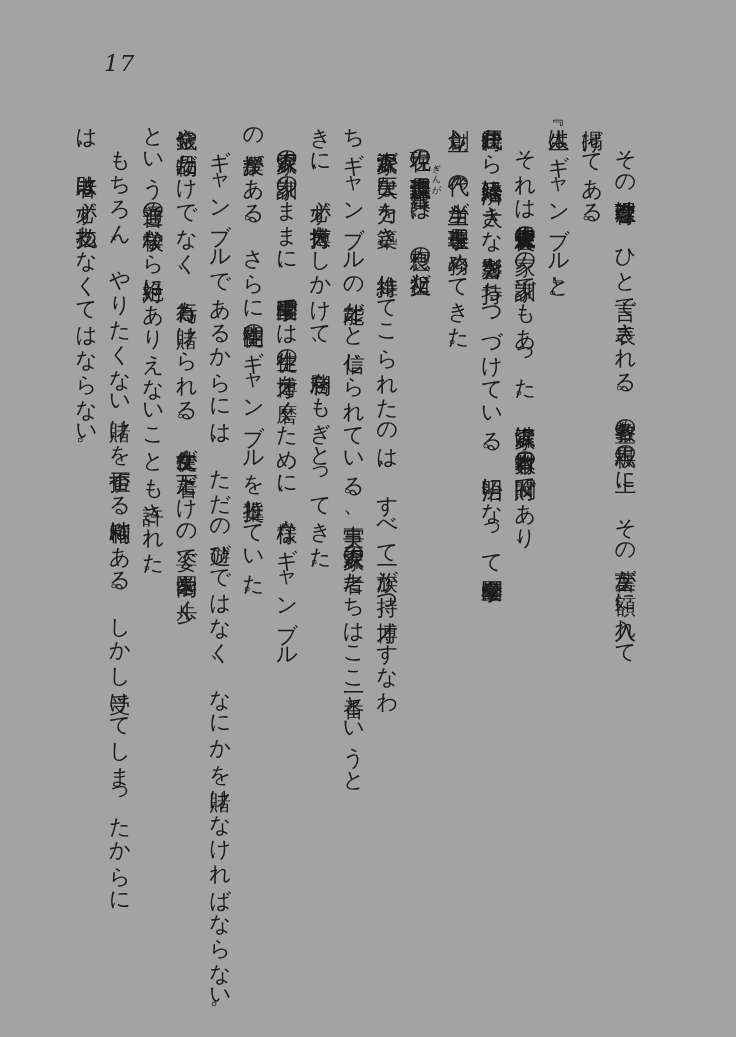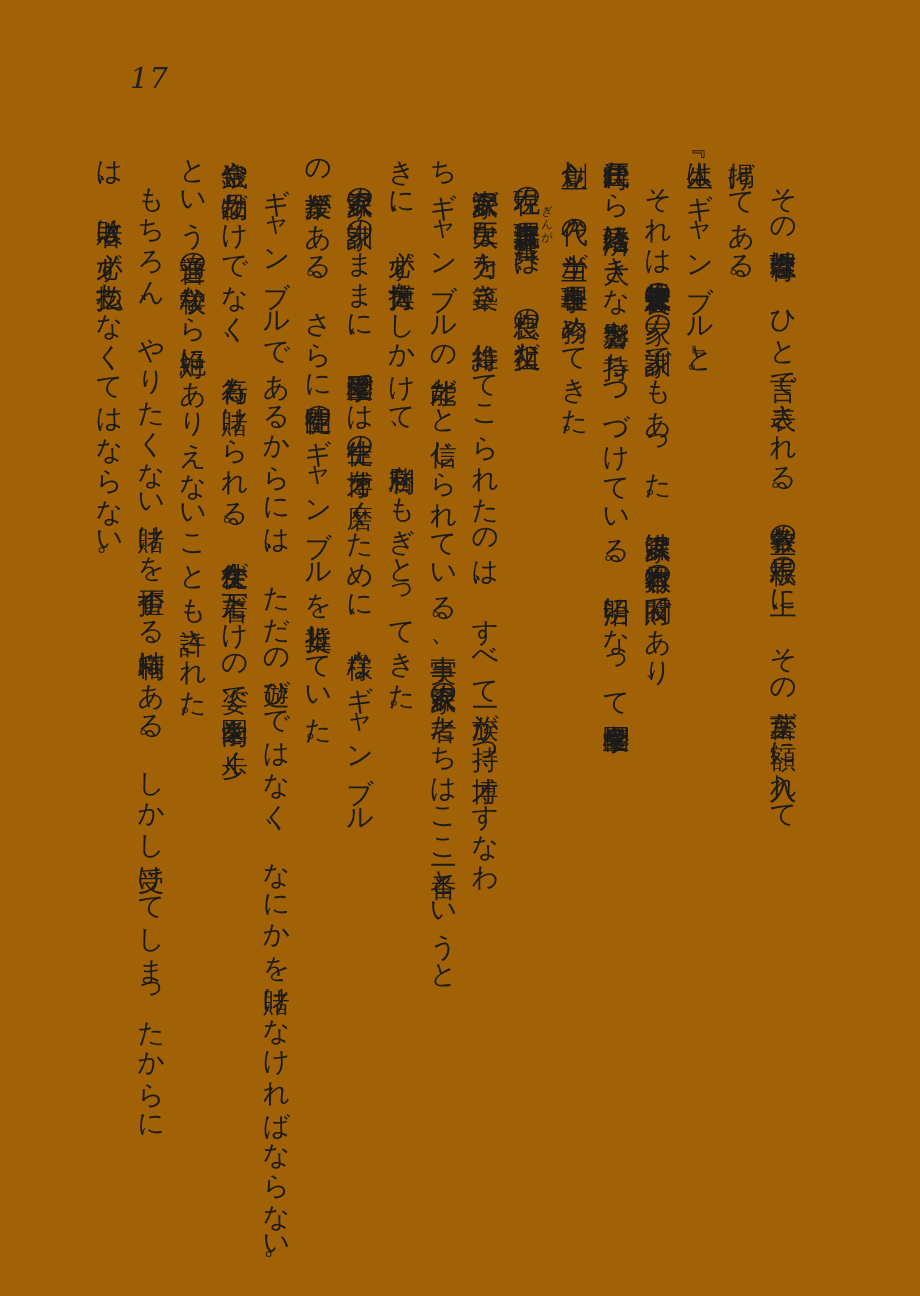--- a/index.html
+++ b/index.html
@@ -9,21 +9,21 @@
   body {
     width: 736px;
     height: 1037px;
     background: #f6f6f6;
     font-family: "DejaVu Serif", "Liberation Serif", serif;
   }
   .page {
     position: relative;
     width: 736px;
     height: 1037px;
-    background: #a16207;
+    background: #a3a3a3;
     overflow: hidden;
   }
   .page-number {
     position: absolute;
     top: 50px;
     left: 104px;
     font-size: 23px;
     font-style: italic;
     color: #222222;
     letter-spacing: 1px;

